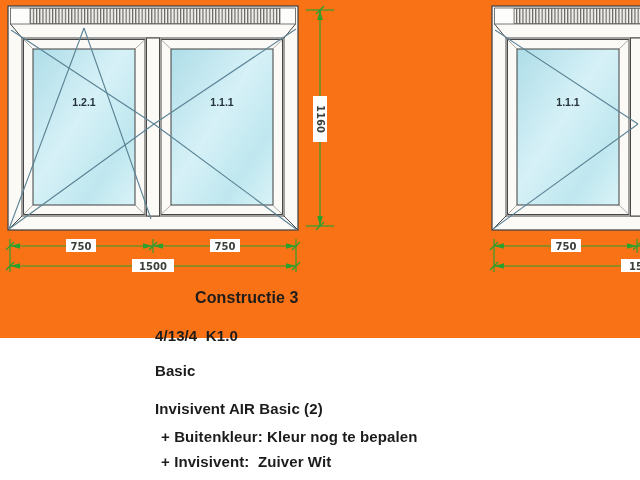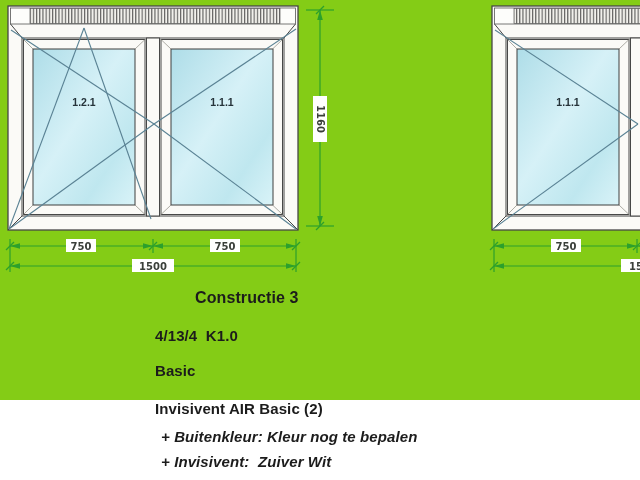--- a/index.html
+++ b/index.html
@@ -2,21 +2,21 @@
 <html><head>
 <meta charset="utf-8">
 <style>
   html, body {
     margin: 0; padding: 0;
     width: 640px; height: 480px;
     background: #ffffff;
     overflow: hidden;
     font-family: "Liberation Sans", sans-serif;
   }
-  #stage { position: relative; width: 640px; height: 400px; background: #84cc16; }
+  #stage { position: relative; width: 640px; height: 338px; background: #f97316; }
   #drawing { position: absolute; left: 0; top: 0; }
 
   
   .pane-label {
     font-family: "Liberation Sans", sans-serif;
     font-size: 10.5px; font-weight: bold; fill: #25333a;
     text-anchor: middle;
   }
   .dim-label {
     font-family: "DejaVu Sans", sans-serif;
@@ -27,21 +27,21 @@
   
   .desc-line {
     position: absolute;
     color: #1c1c1c;
     font-size: 15px;
     font-weight: 600;
     white-space: pre;
     letter-spacing: 0.1px;
   }
   .desc-title { font-size: 16px; }
-  .desc-italic { font-style: italic; }
+  .desc-italic { }
 </style>
 </head>
 <body>
 
 <div id="stage">
 
 <svg id="drawing" width="640" height="480" viewBox="0 0 640 480" xmlns="http://www.w3.org/2000/svg">
 
   <defs>
     <linearGradient id="glassGrad" x1="0" y1="0" x2="1" y2="1">

